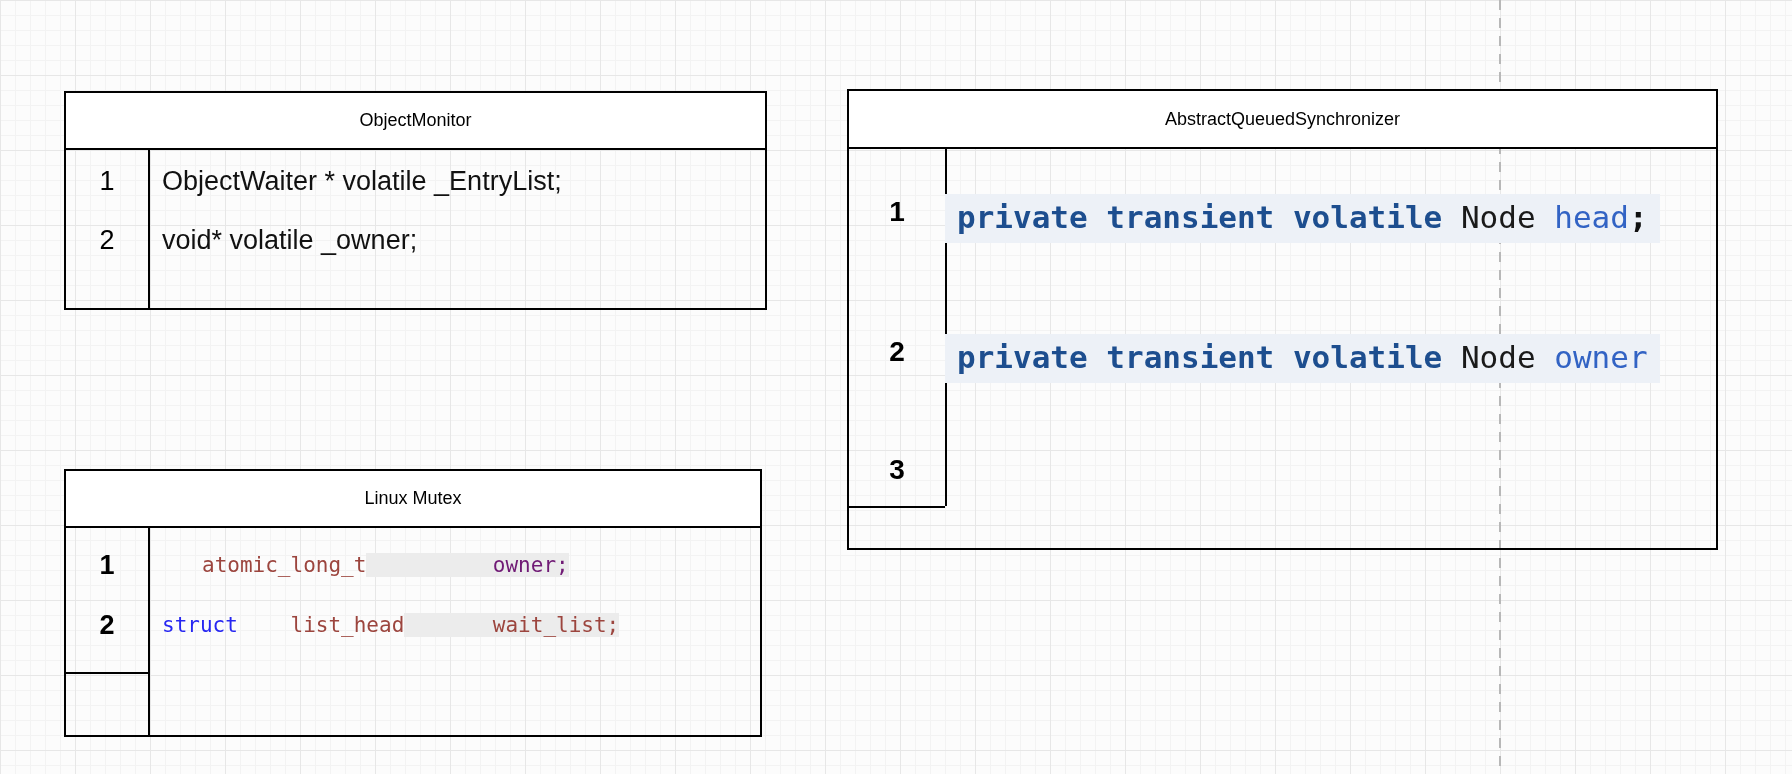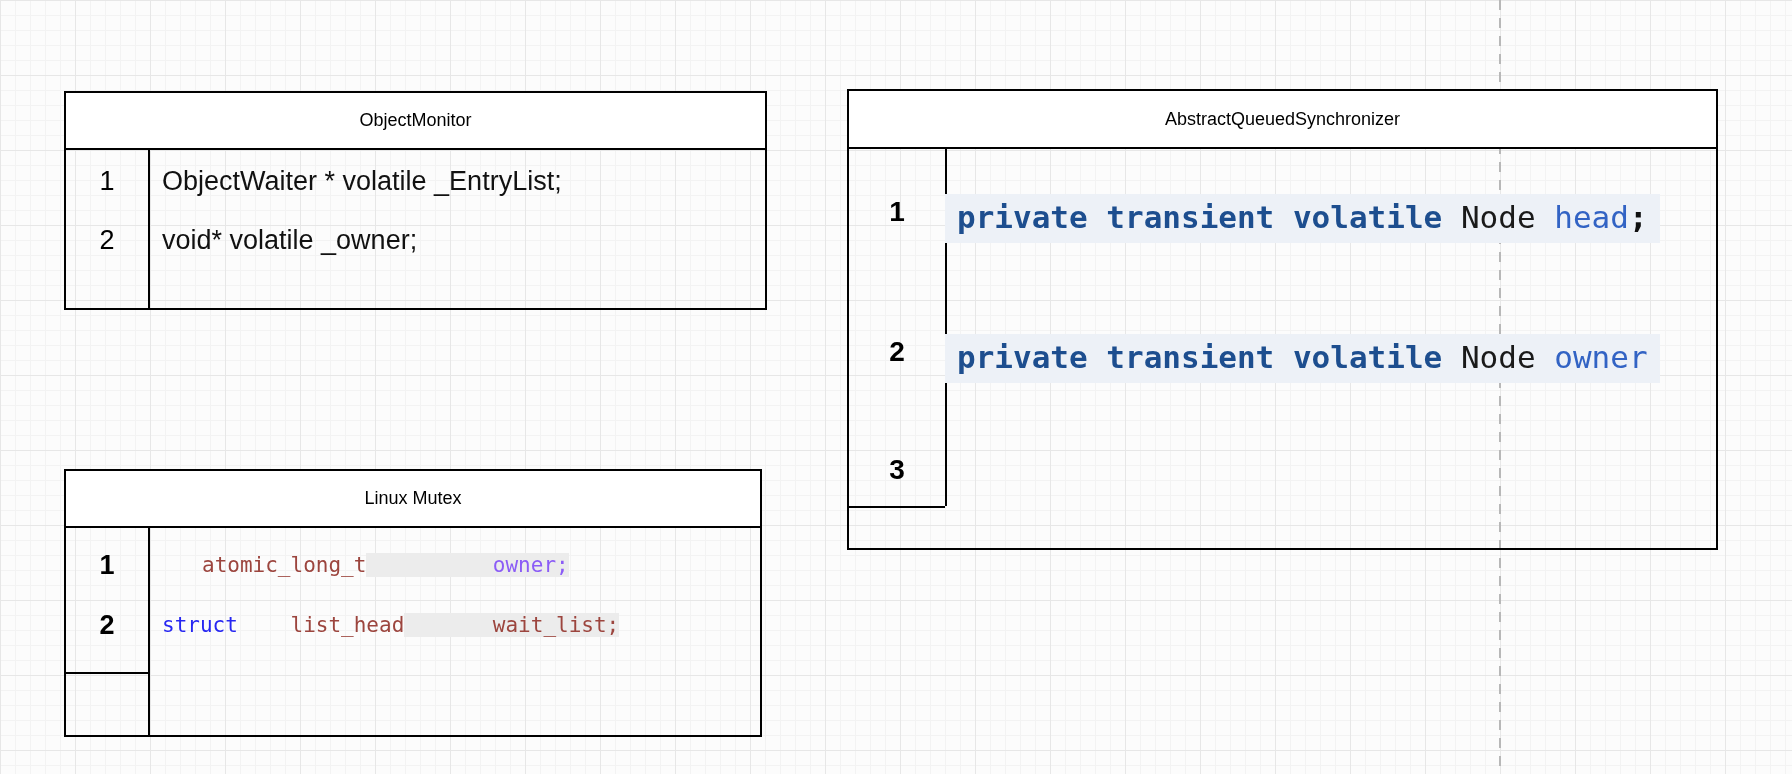--- a/index.html
+++ b/index.html
@@ -79,21 +79,21 @@
 
   
   .tk-java-kw{color:#1d4e8f;font-weight:700;}
   .tk-java-plain{color:#1a1a1a;font-weight:400;}
   .tk-java-var{color:#3263c4;font-weight:400;}
   .tk-java-punct{color:#111111;font-weight:700;}
   .tk-c-type{color:#9c453e;margin-left:40px;}
   .tk-c-kw{color:#2727f2;}
   .tk-c-gap{color:#3d3d3d;}
   .tk-c-ws{background:#ececec;}
-  .tk-c-plain{color:#8b5cf6;background:#ececec;margin-top:35px;}
+  .tk-c-plain{color:#701a75;background:#ececec;margin-top:35px;}
   .tk-c-ident{color:#9c453e;background:#ececec;}
   .tk-sans{color:#111;}
 </style>
 </head>
 <body>
 
 <div class="canvas">
 
   <div class="dashed-guide"></div>
 

